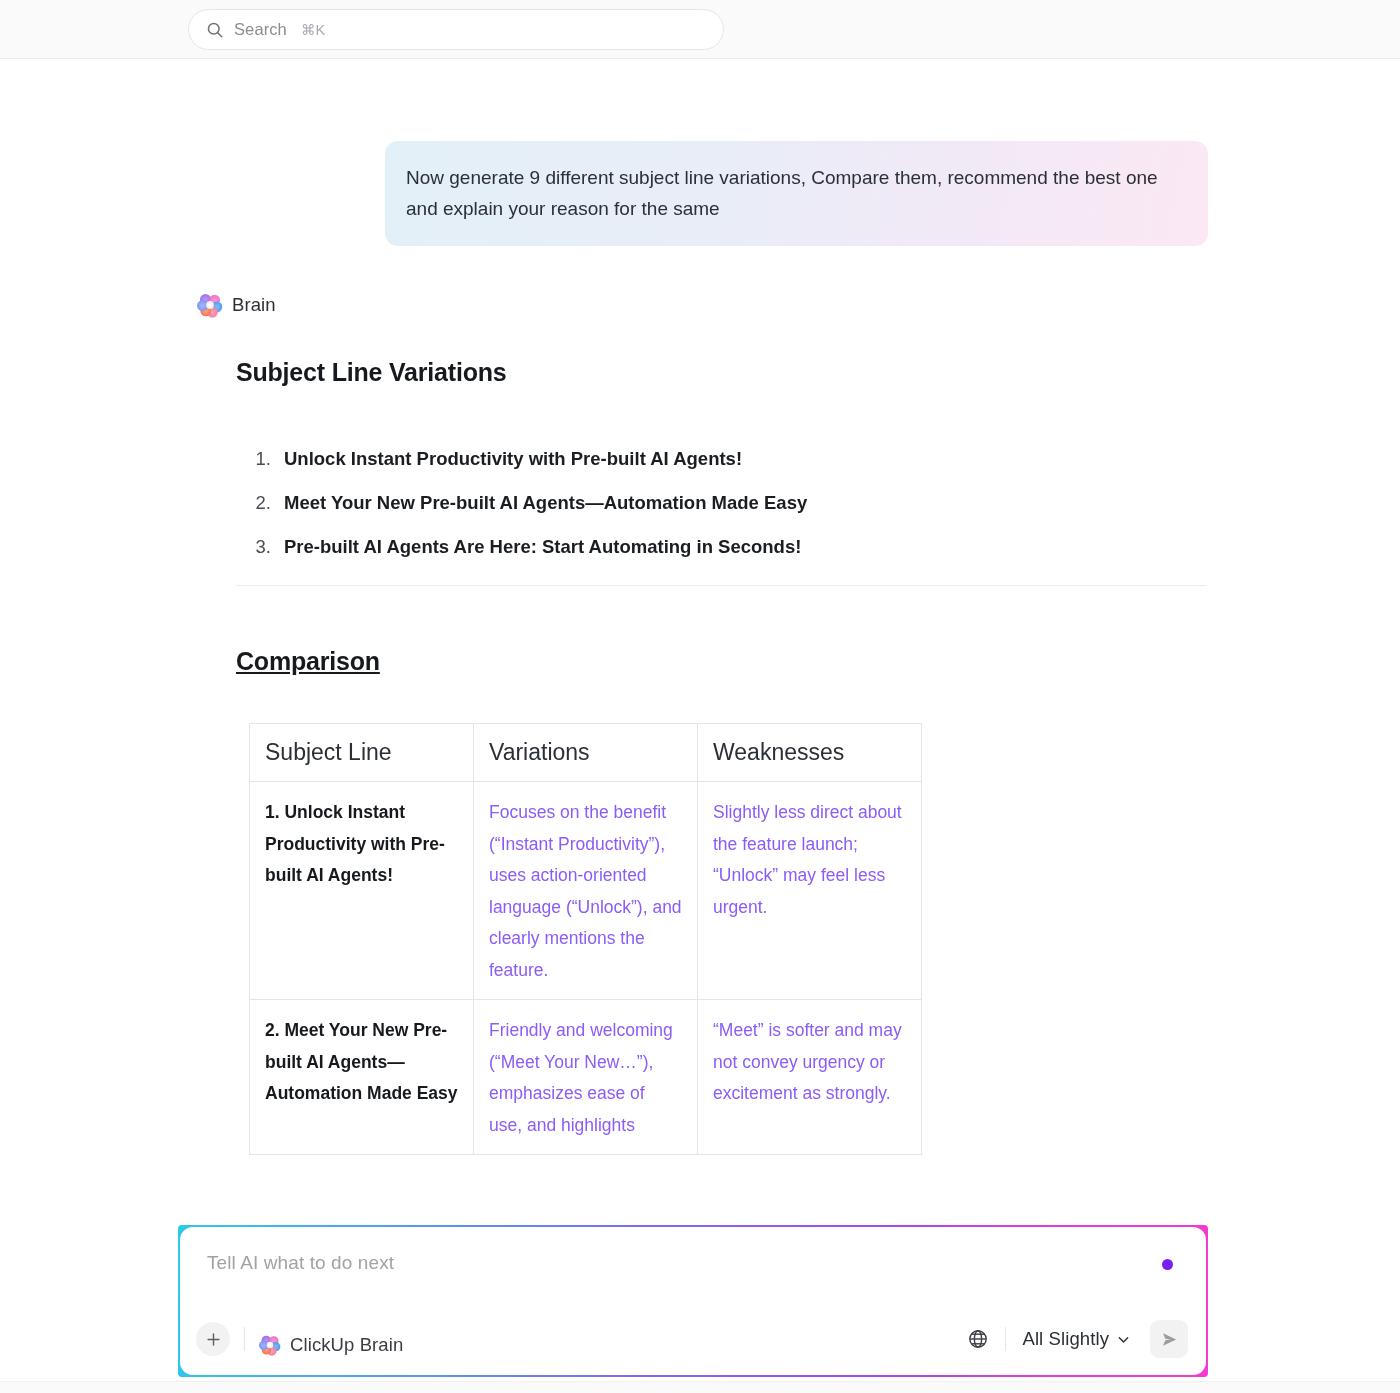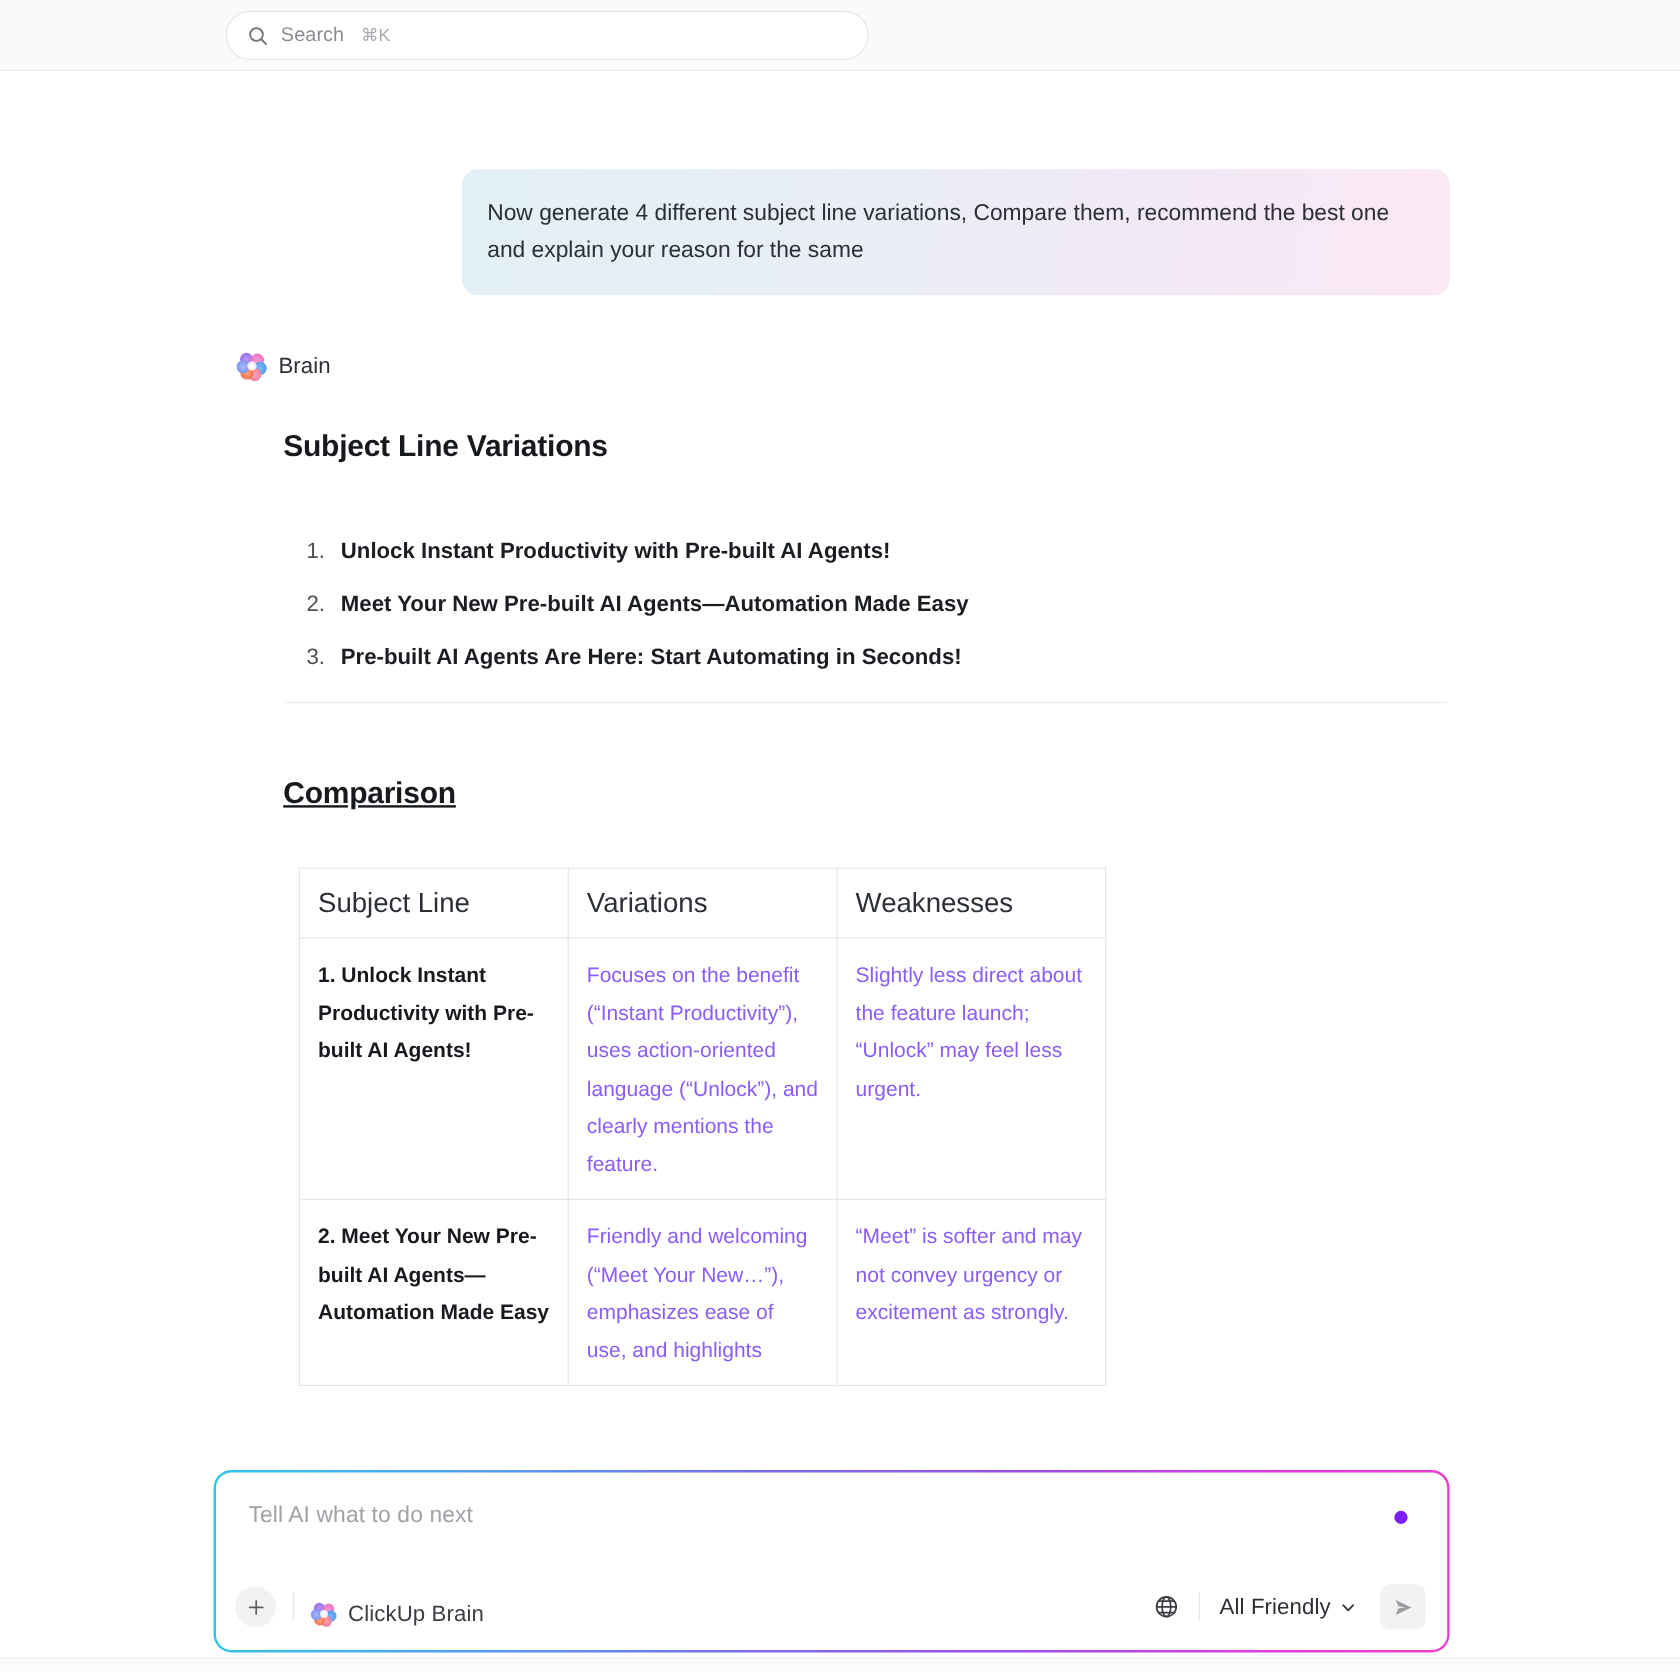--- a/index.html
+++ b/index.html
@@ -186,21 +186,21 @@
     width: 1400px;
     height: 174px;
     background: #ffffff;
   }
   .composer-grad {
     position: absolute;
     left: 178px;
     top: 6px;
     width: 1030px;
     height: 152px;
-    border-radius: 15px;
+    border-radius: 4px;
     padding: 2px;
     background: linear-gradient(96deg, #2fc8e8 0%, #4aa8f0 16%, #7a6df0 44%, #a44ae8 68%, #e63ae0 86%, #f23ccf 100%);
   }
   .composer-inner {
     width: 100%;
     height: 100%;
     background: #ffffff;
     border-radius: 13px;
     position: relative;
   }
@@ -317,21 +317,21 @@
       </svg>
     </span>
     <span class="search-text">Search</span>
     <span class="search-kbd">⌘K</span>
   </div>
 </div>
 
 <div class="conversation">
 
   <div class="user-msg-row">
-    <div class="user-bubble">Now generate 4 different subject line variations, Compare them, recommend the best one and explain your reason for the same</div>
+    <div class="user-bubble">Now generate 9 different subject line variations, Compare them, recommend the best one and explain your reason for the same</div>
   </div>
 
   <div class="assistant">
 
     <div class="brain-header">
       <span>
         <svg class="brain-flower" viewBox="0 0 40 40">
           <defs>
             <radialGradient id="pg1" cx="50%" cy="50%" r="60%">
               <stop offset="0%" stop-color="#b98cf5"></stop>
@@ -466,21 +466,21 @@
               <line x1="2.9" y1="11" x2="19.1" y2="11"></line>
               <line x1="4.3" y1="6.2" x2="17.7" y2="6.2"></line>
               <line x1="4.3" y1="15.8" x2="17.7" y2="15.8"></line>
             </svg>
           </span>
         </div>
 
         <div class="vdiv"></div>
 
         <div class="sources-btn">
-          <span class="sources-label">All Friendly</span>
+          <span class="sources-label">All Slightly</span>
           <span>
             <svg class="chev" viewBox="0 0 14 14" fill="none" stroke="#2b2f36" stroke-width="1.5" stroke-linecap="round" stroke-linejoin="round">
               <polyline points="2.5,5 7,9.6 11.5,5"></polyline>
             </svg>
           </span>
         </div>
 
         <div class="send-btn">
           <span>
             <svg class="send-icon" viewBox="0 0 20 20">

